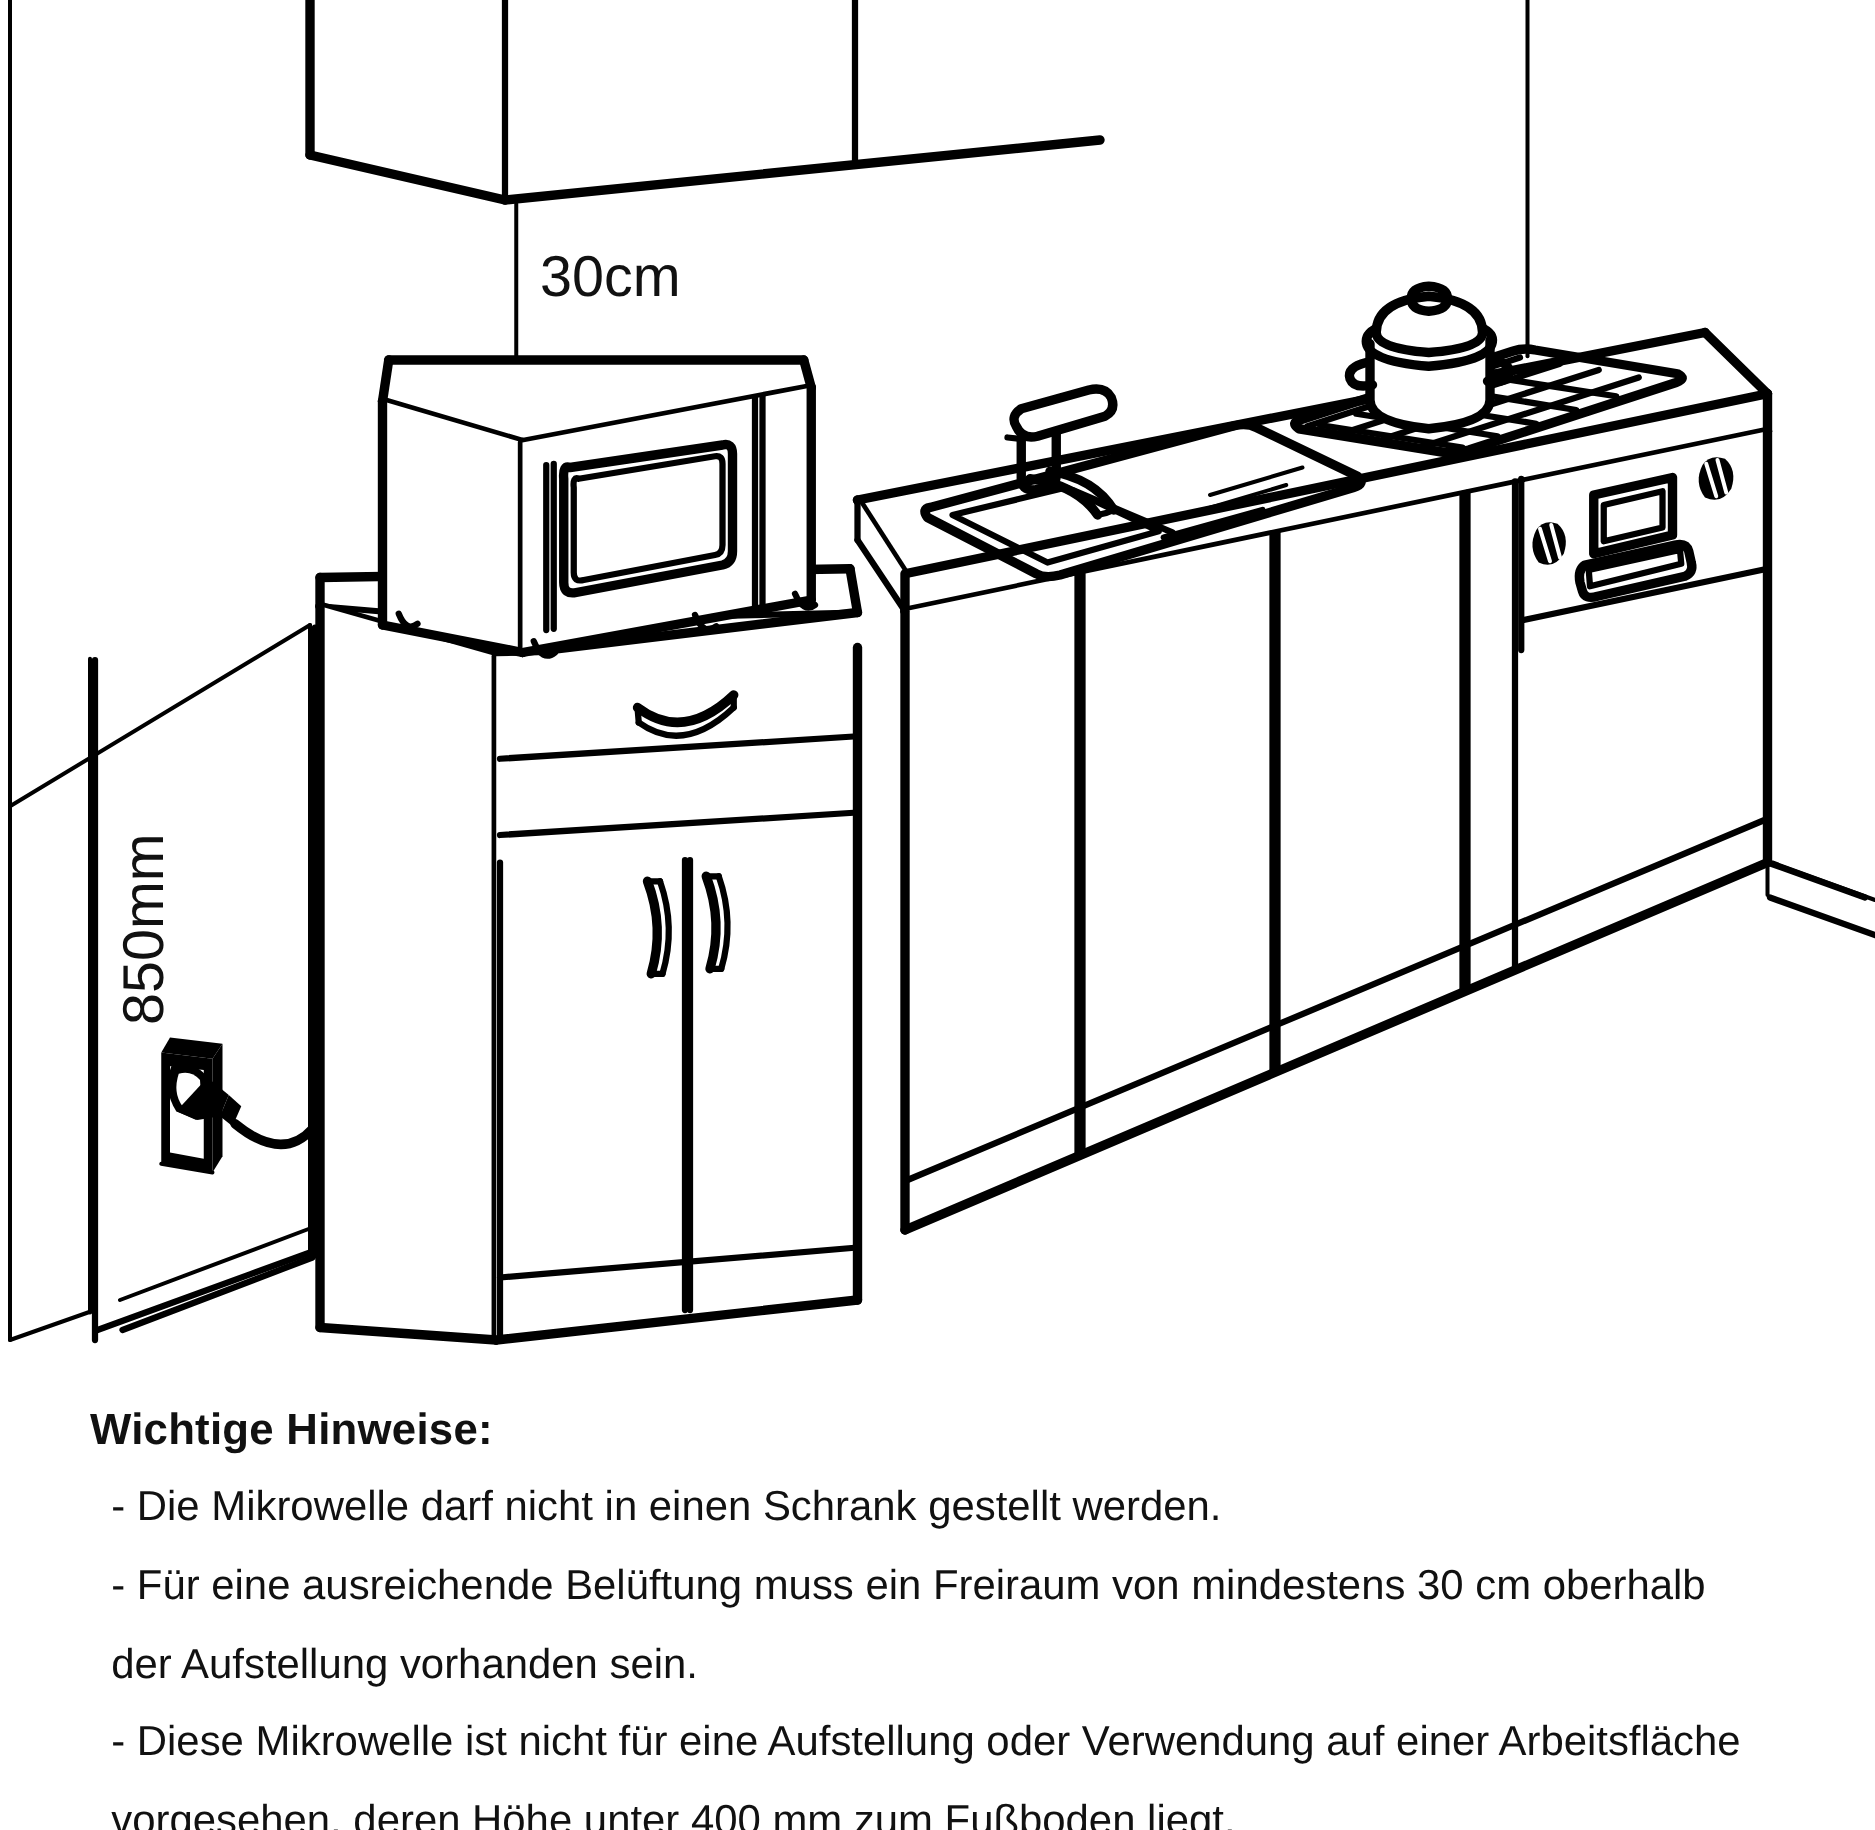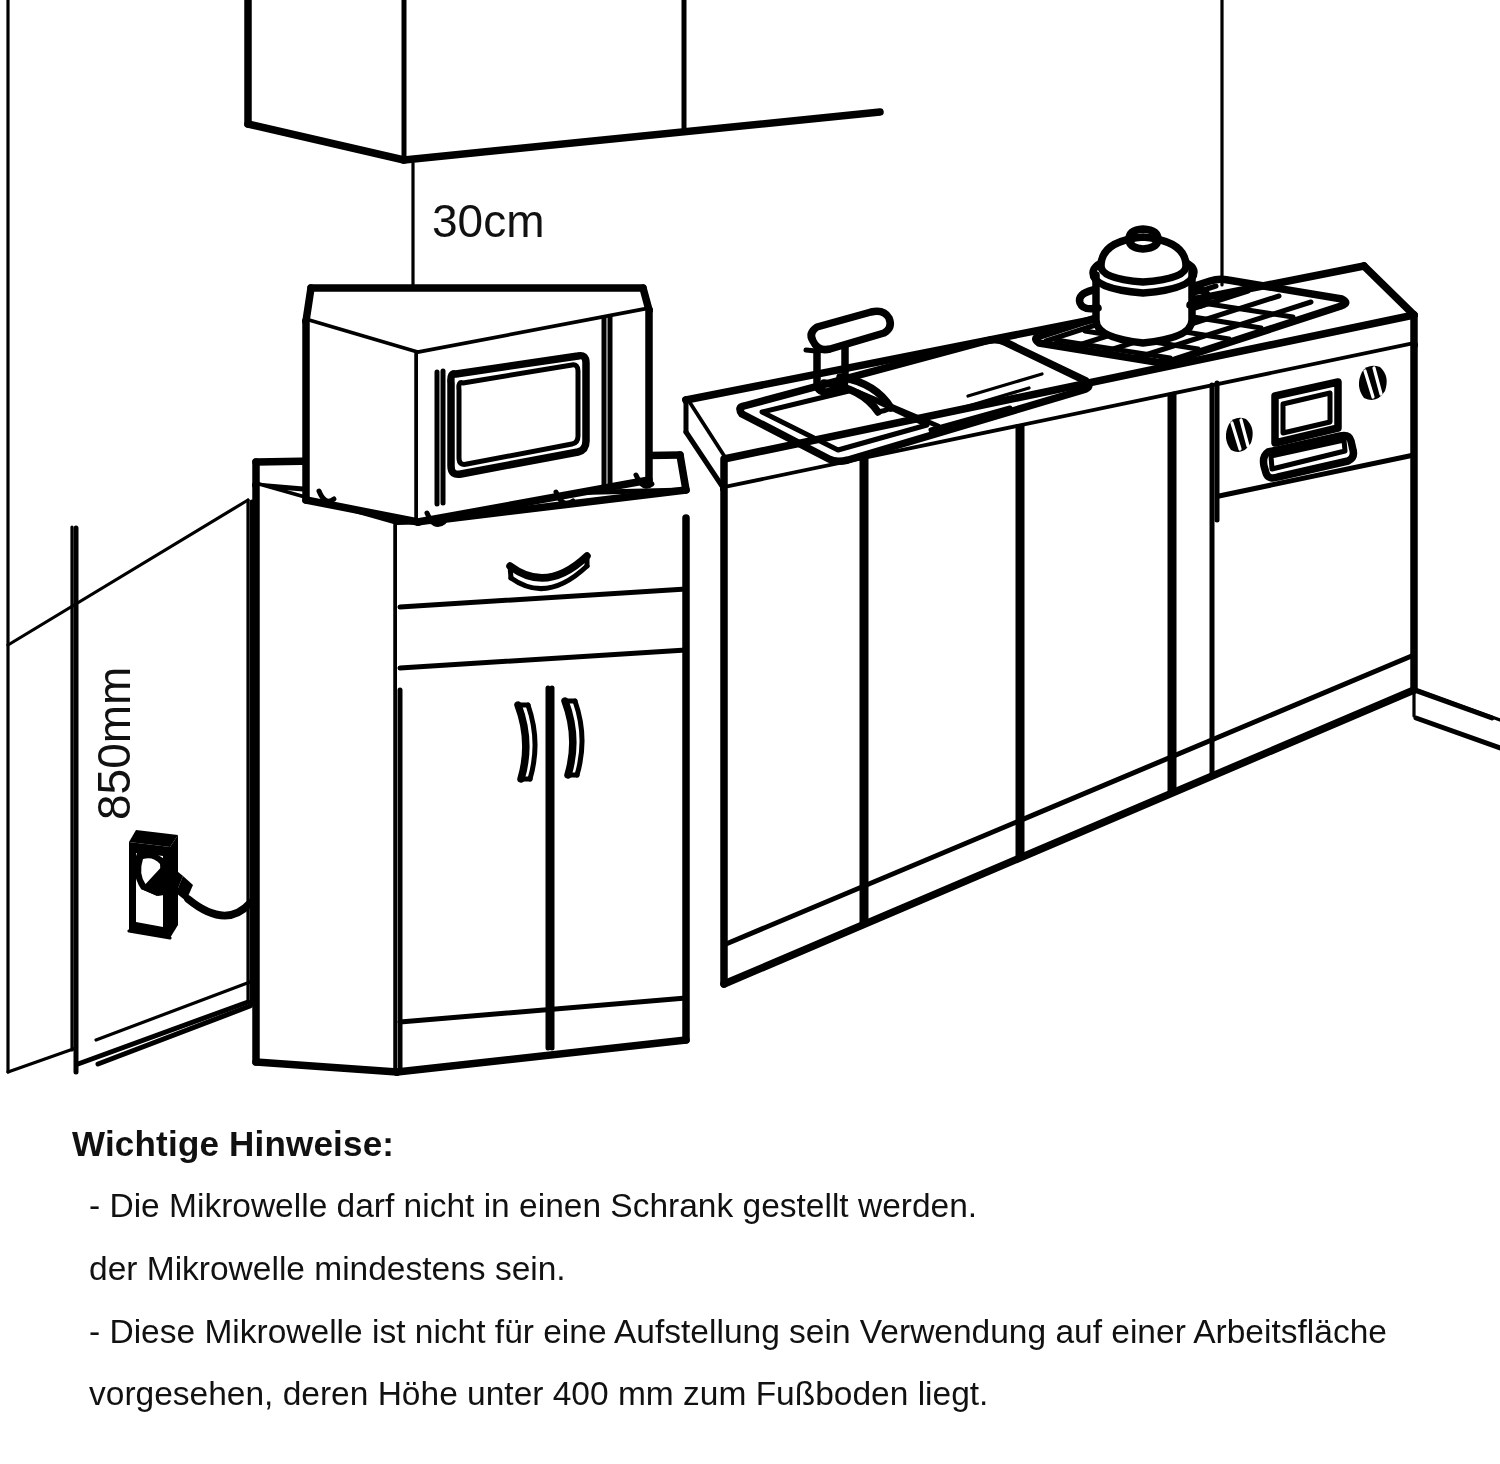--- a/index.html
+++ b/index.html
@@ -327,18 +327,19 @@
 
         <path class="ln thin" d="M 686 400 L 686 432"></path>
       </g>
 
     </svg>
   </div>
 
   <div id="notes">
     <div id="notes-title">Wichtige Hinweise:</div>
     <p class="note-line">- Die Mikrowelle darf nicht in einen Schrank gestellt werden.</p>
-    <p class="note-line">der Mikrowelle mindestens sein.</p>
-    <p class="note-line">- Diese Mikrowelle ist nicht für eine Aufstellung sein Verwendung auf einer Arbeitsfläche</p>
+    <p class="note-line">- Für eine ausreichende Belüftung muss ein Freiraum von mindestens 30 cm oberhalb</p>
+    <p class="note-line">der Aufstellung vorhanden sein.</p>
+    <p class="note-line">- Diese Mikrowelle ist nicht für eine Aufstellung oder Verwendung auf einer Arbeitsfläche</p>
     <p class="note-line">vorgesehen, deren Höhe unter 400 mm zum Fußboden liegt.</p>
   </div>
 
 </div>
 
 </body></html>

